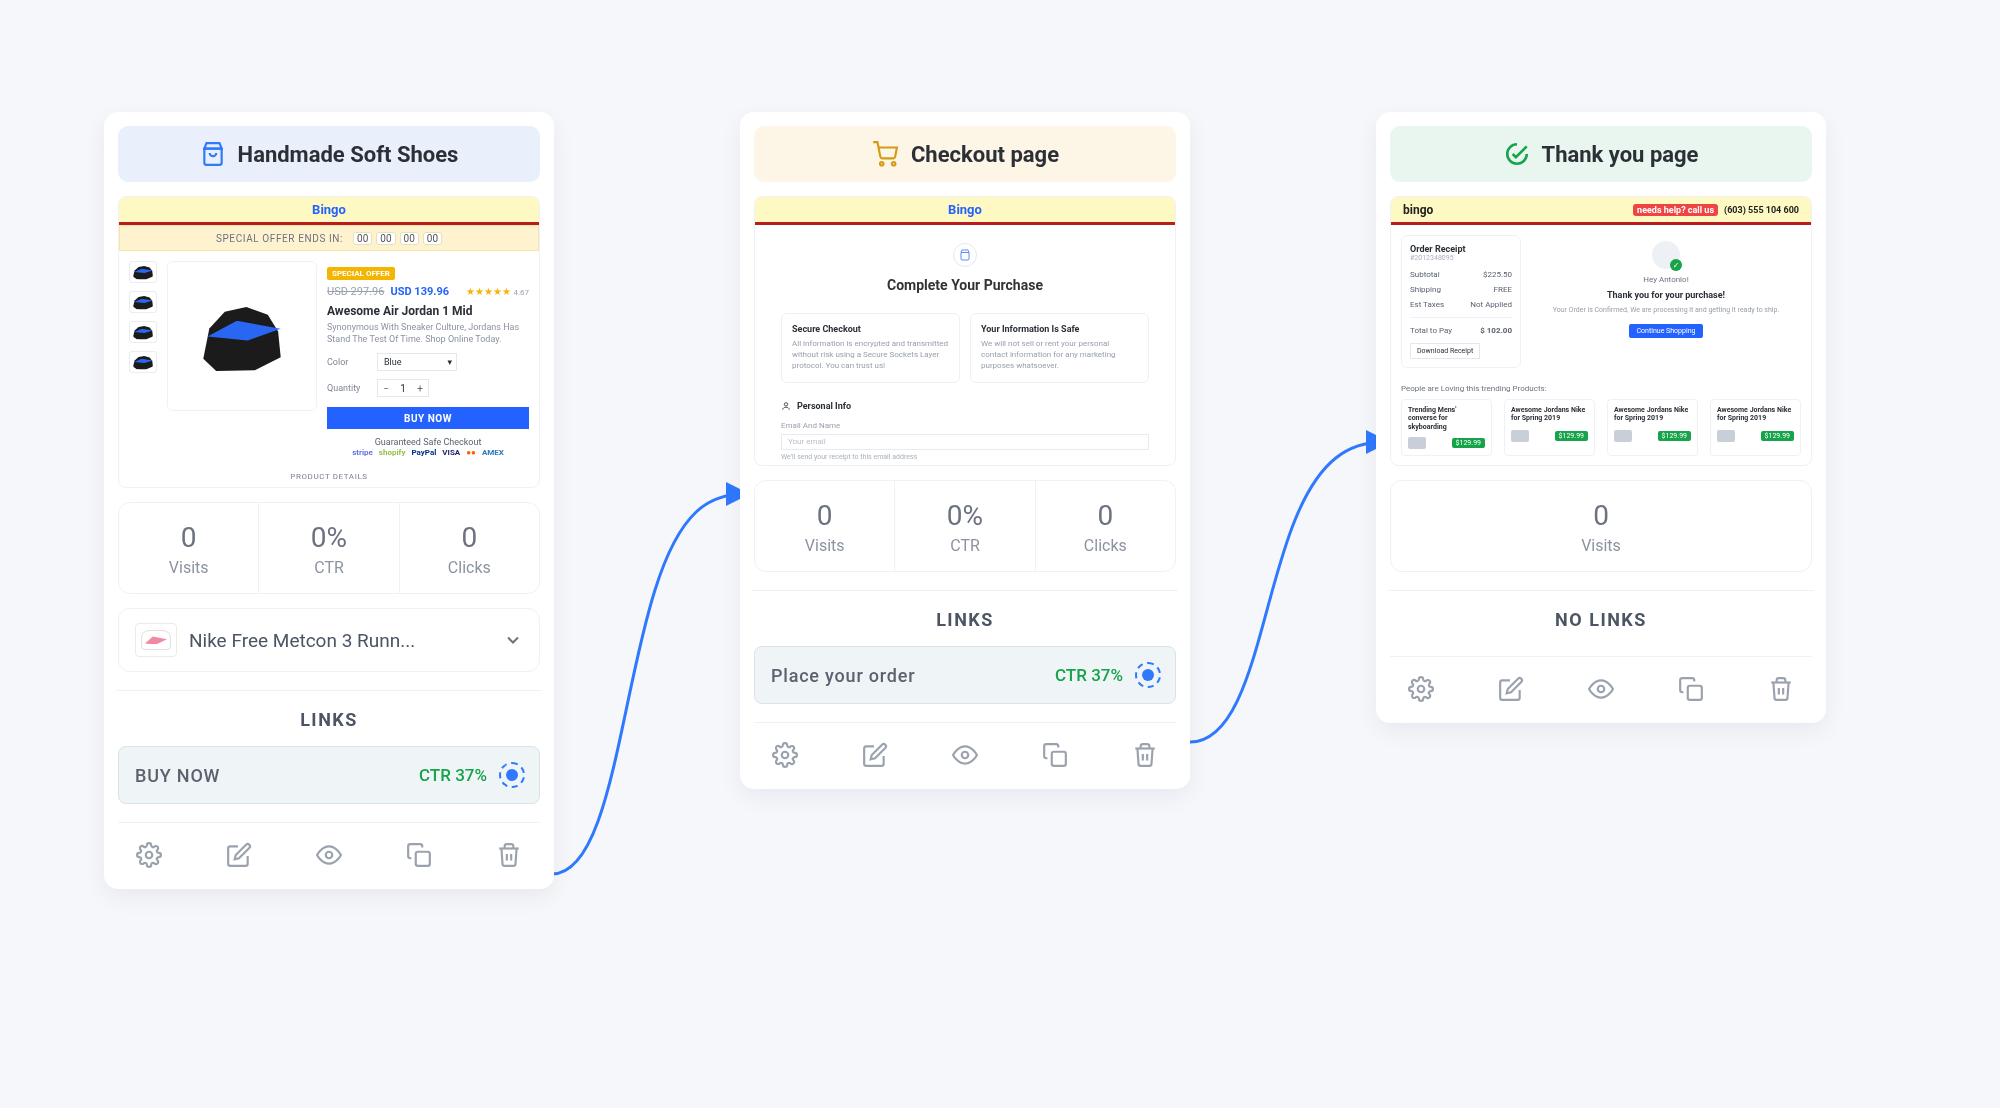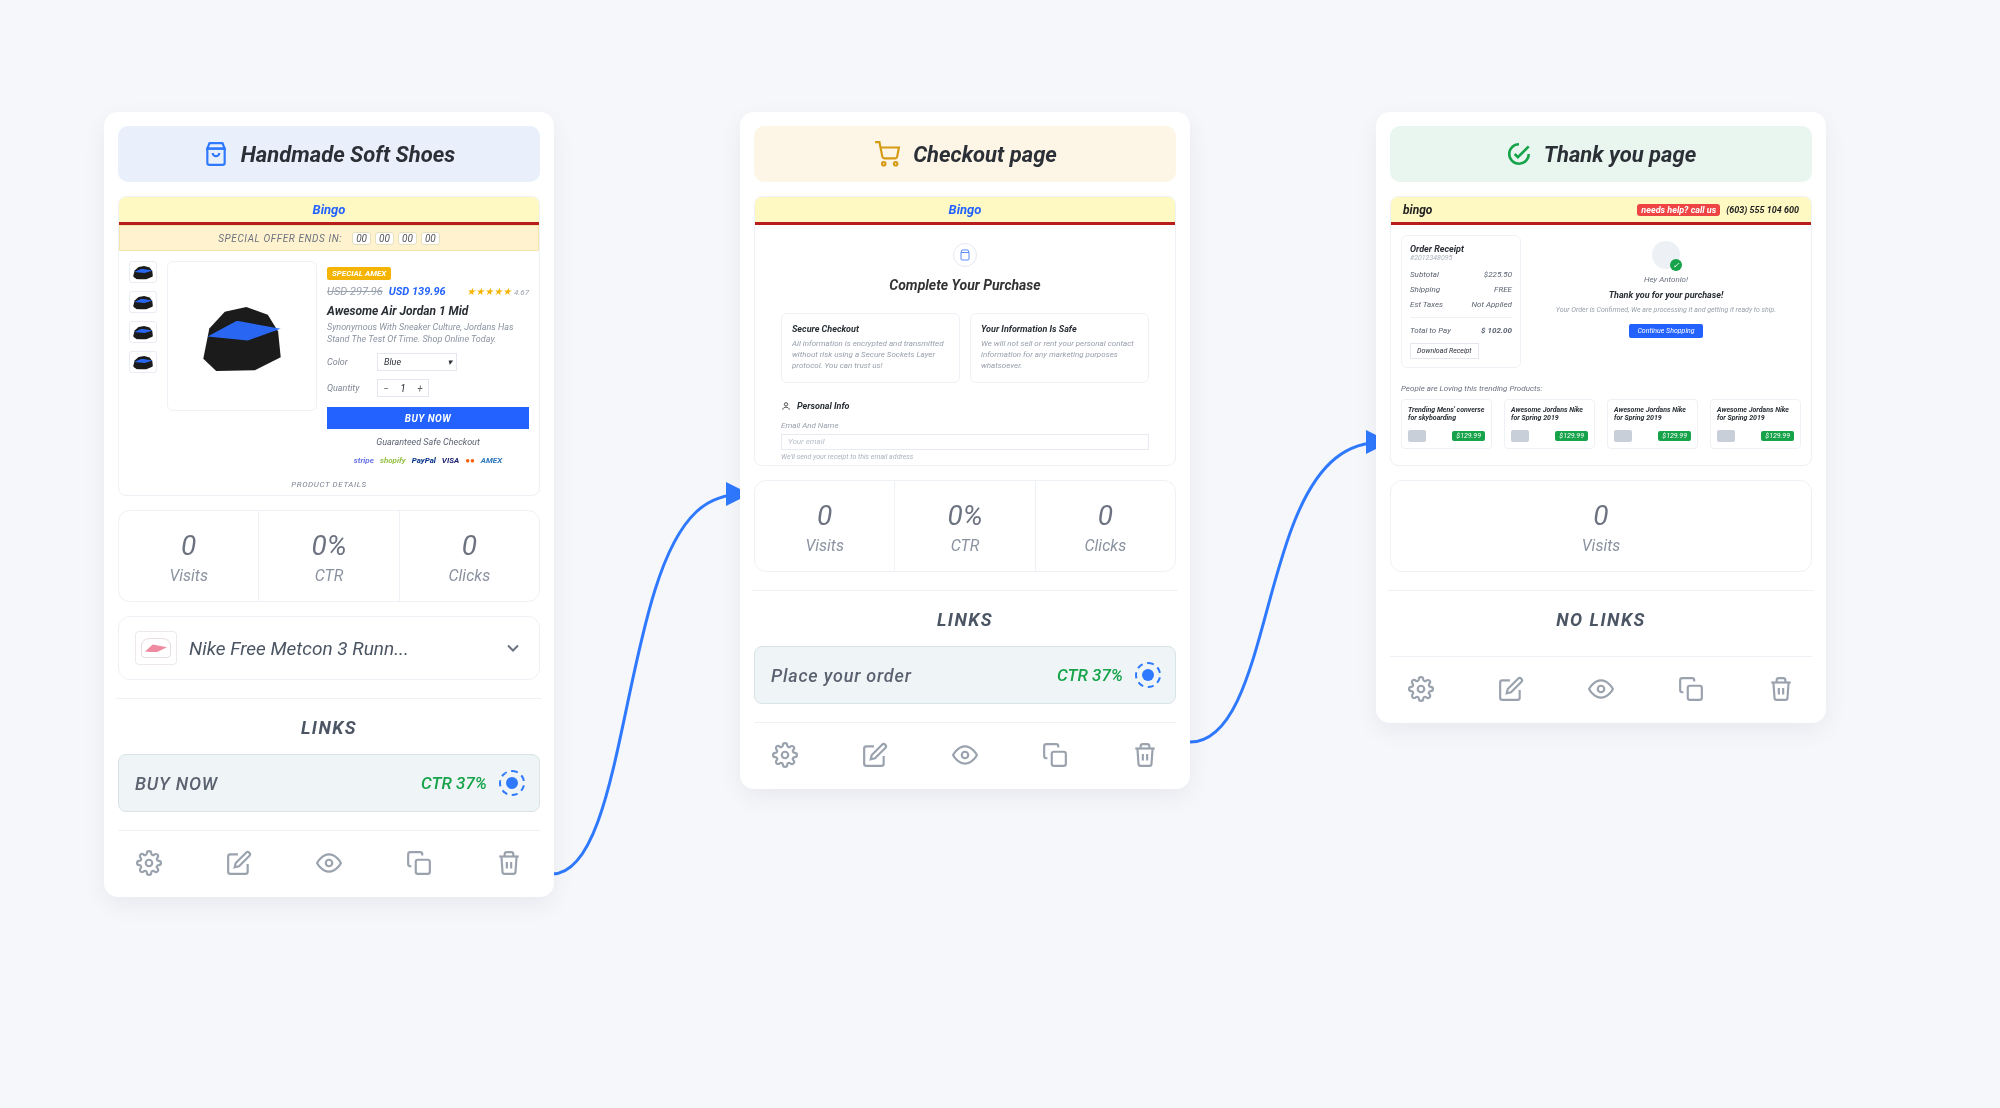--- a/index.html
+++ b/index.html
@@ -1,17 +1,17 @@
 <!DOCTYPE html>
 <html><head>
 <meta charset="utf-8">
 <style>
 * { margin: 0; padding: 0; box-sizing: border-box; }
 html, body { width: 2000px; height: 1108px; font-family: -apple-system, BlinkMacSystemFont, "Segoe UI", Roboto, Helvetica, Arial, sans-serif; background: #f5f7fb; color: #2a2f36; }
-.stage { position: relative; width: 2000px; height: 948px; font-style: italic; }
+.stage { position: relative; width: 2000px; height: 948px; }
 .card { position: absolute; width: 450px; background: #ffffff; border-radius: 14px; box-shadow: 0 8px 24px rgba(16,24,40,.06); padding: 14px; }
 .card.c1 { left: 104px; top: 112px; }
 .card.c2 { left: 740px; top: 112px; }
 .card.c3 { left: 1376px; top: 112px; }
 .header { display: flex; align-items: center; justify-content: center; gap: 12px; height: 56px; border-radius: 10px; }
 .header.h1 { background: #e9f0fb; }
 .header.h2 { background: #fdf5e6; }
 .header.h3 { background: #e9f6ef; }
 .header .title { font-weight: 700; font-size: 22px; color: #2b2f36; }
 .icon svg { display: block; }
@@ -43,21 +43,21 @@
 .prod-desc { margin-top: 4px; font-size: 9px; color: #8b93a1; line-height: 1.3; }
 .row { display: flex; align-items: center; gap: 6px; margin-top: 8px; }
 .lbl-sm { width: 44px; font-size: 9px; color: #7f8694; }
 .select { height: 18px; border: 1px solid #e4e7ee; font-size: 9px; padding: 0 6px; display: flex; align-items: center; min-width: 80px; position: relative; }
 .select .caret { position: absolute; right: 4px; top: 3px; }
 .qty { display: flex; border: 1px solid #e4e7ee; }
 .qty .pm { width: 16px; height: 16px; display: flex; align-items: center; justify-content: center; font-size: 10px; color: #666; background: #fff; }
 .qty .val { width: 18px; height: 16px; display: flex; align-items: center; justify-content: center; font-size: 10px; }
 .buy-btn { margin-top: 10px; height: 22px; background: #2362ff; color: #fff; font-size: 10px; font-weight: 700; display: flex; align-items: center; justify-content: center; letter-spacing: .5px; }
 .safe-checkout { text-align: center; font-size: 9px; color: #5a6270; margin-top: 8px; }
-.logo-row { display: flex; align-items: center; justify-content: center; margin-top: 8px; }
+.logo-row { display: flex; align-items: center; justify-content: center; margin-top: 0; }
 .pay { font-size: 8px; padding: 1px 3px; border-radius: 2px; font-weight: 700; }
 .pay.stripe { color: #6772e5; }
 .pay.shopify { color: #95bf47; }
 .pay.paypal { color: #003087; }
 .pay.visa { color: #1a1f71; }
 .pay.mc { color: #ff5f00; }
 .pay.amex { color: #2e77bb; }
 .product-details { text-align: center; font-size: 8px; letter-spacing: .6px; color: #7c8490; margin: 8px 0 6px; }
 .stats { margin-top: 14px; border: 1px solid #eef1f5; border-radius: 12px; display: flex; }
 .stat { flex: 1; text-align: center; padding: 18px 0 16px; }
@@ -185,21 +185,21 @@
                 </div>
               </div>
         </div>
         <div class="main-img">
           <div class="shoe">
                 <div class="body"></div>
                 <div class="swoosh"></div>
               </div>
         </div>
         <div class="details">
-          <span class="badge">SPECIAL AMEX</span>
+          <span class="badge">SPECIAL OFFER</span>
           <div class="price-line">
             <span class="old-price">USD 297.96</span>
             <span class="new-price">USD 139.96</span>
             <span class="stars"><span>★★★★★</span> <span style="color:#9aa2ae; font-size:8px;">4.67</span></span>
           </div>
           <div class="prod-title">Awesome Air Jordan 1 Mid</div>
           <div class="prod-desc">Synonymous With Sneaker Culture, Jordans Has Stand The Test Of Time. Shop Online Today.</div>
           <div class="row">
             <span class="lbl-sm">Color</span>
             <span class="select">

